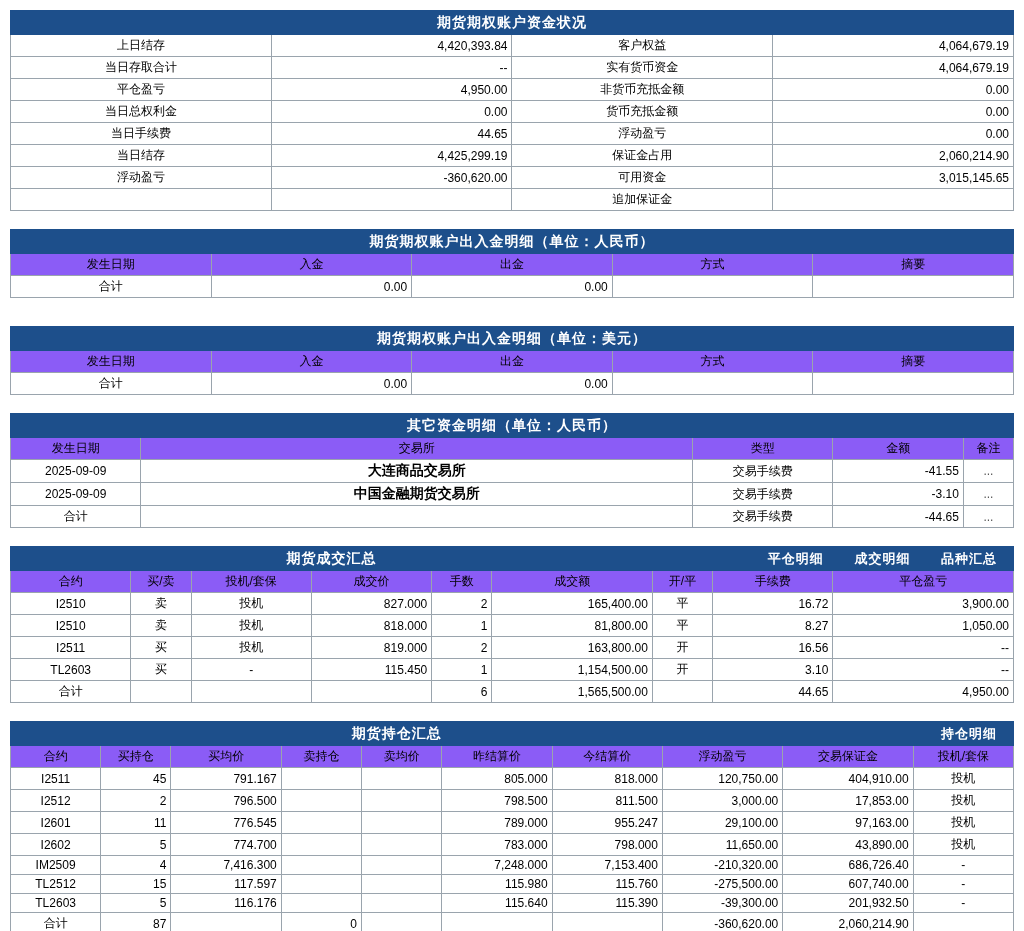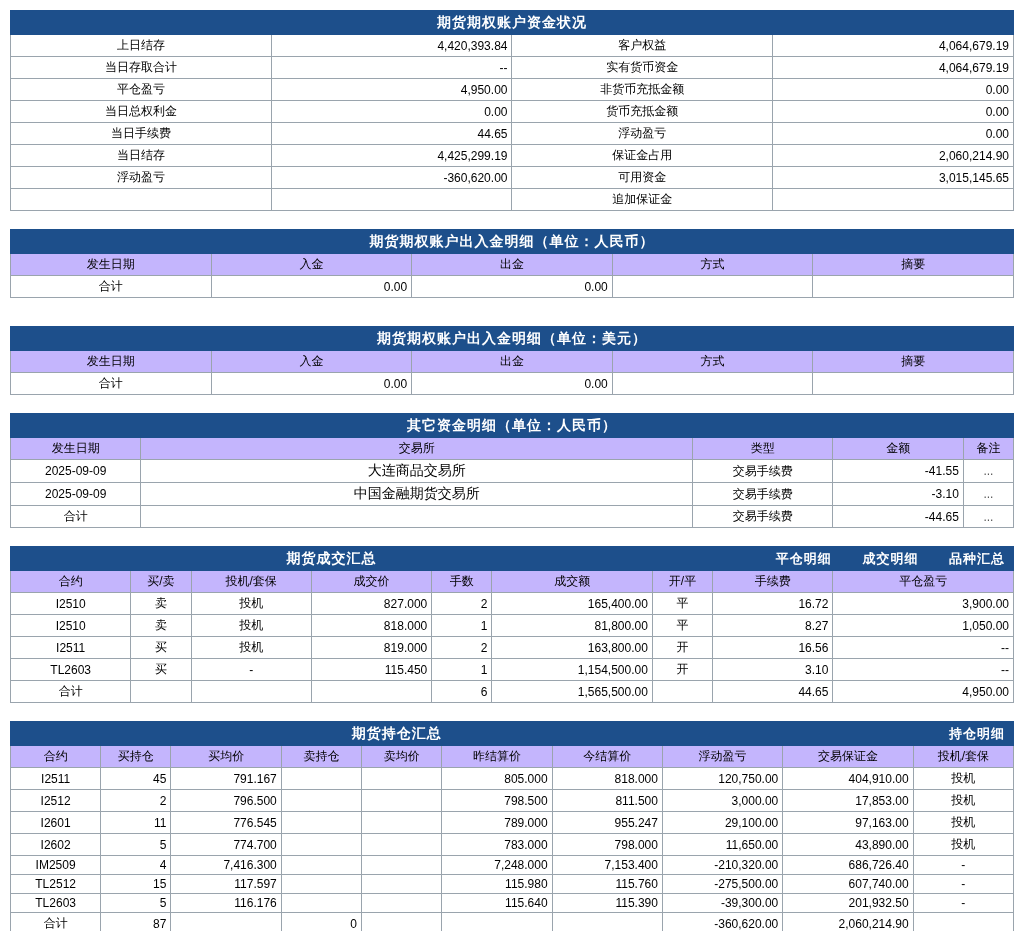--- a/index.html
+++ b/index.html
@@ -45,41 +45,42 @@
     color: #ffffff;
     font-weight: bold;
     font-size: 14px;
     text-align: center;
     height: 24px;
     border: 1px solid #1d4f8b;
     letter-spacing: 1px;
   }
   .title-bar td.right-links {
     text-align: right;
-    padding-right: 8px;
+    padding-right: 16px;
     font-size: 13px;
   }
   .title-bar .link-group span {
     margin-left: 26px;
   }
   .hdr td {
     text-align: center;
-    background: #c4b5fd;
+    background: #8b5cf6;
   }
   .num {
     text-align: right;
   }
   .ctr {
     text-align: center;
   }
   .lft {
     text-align: center;
   }
   .big-cell {
     font-size: 14px;
+    font-weight: bold;
   }
   .ellip {
     color: #555;
   }
 </style>
 </head>
 <body>
 
 <div class="page">
 

